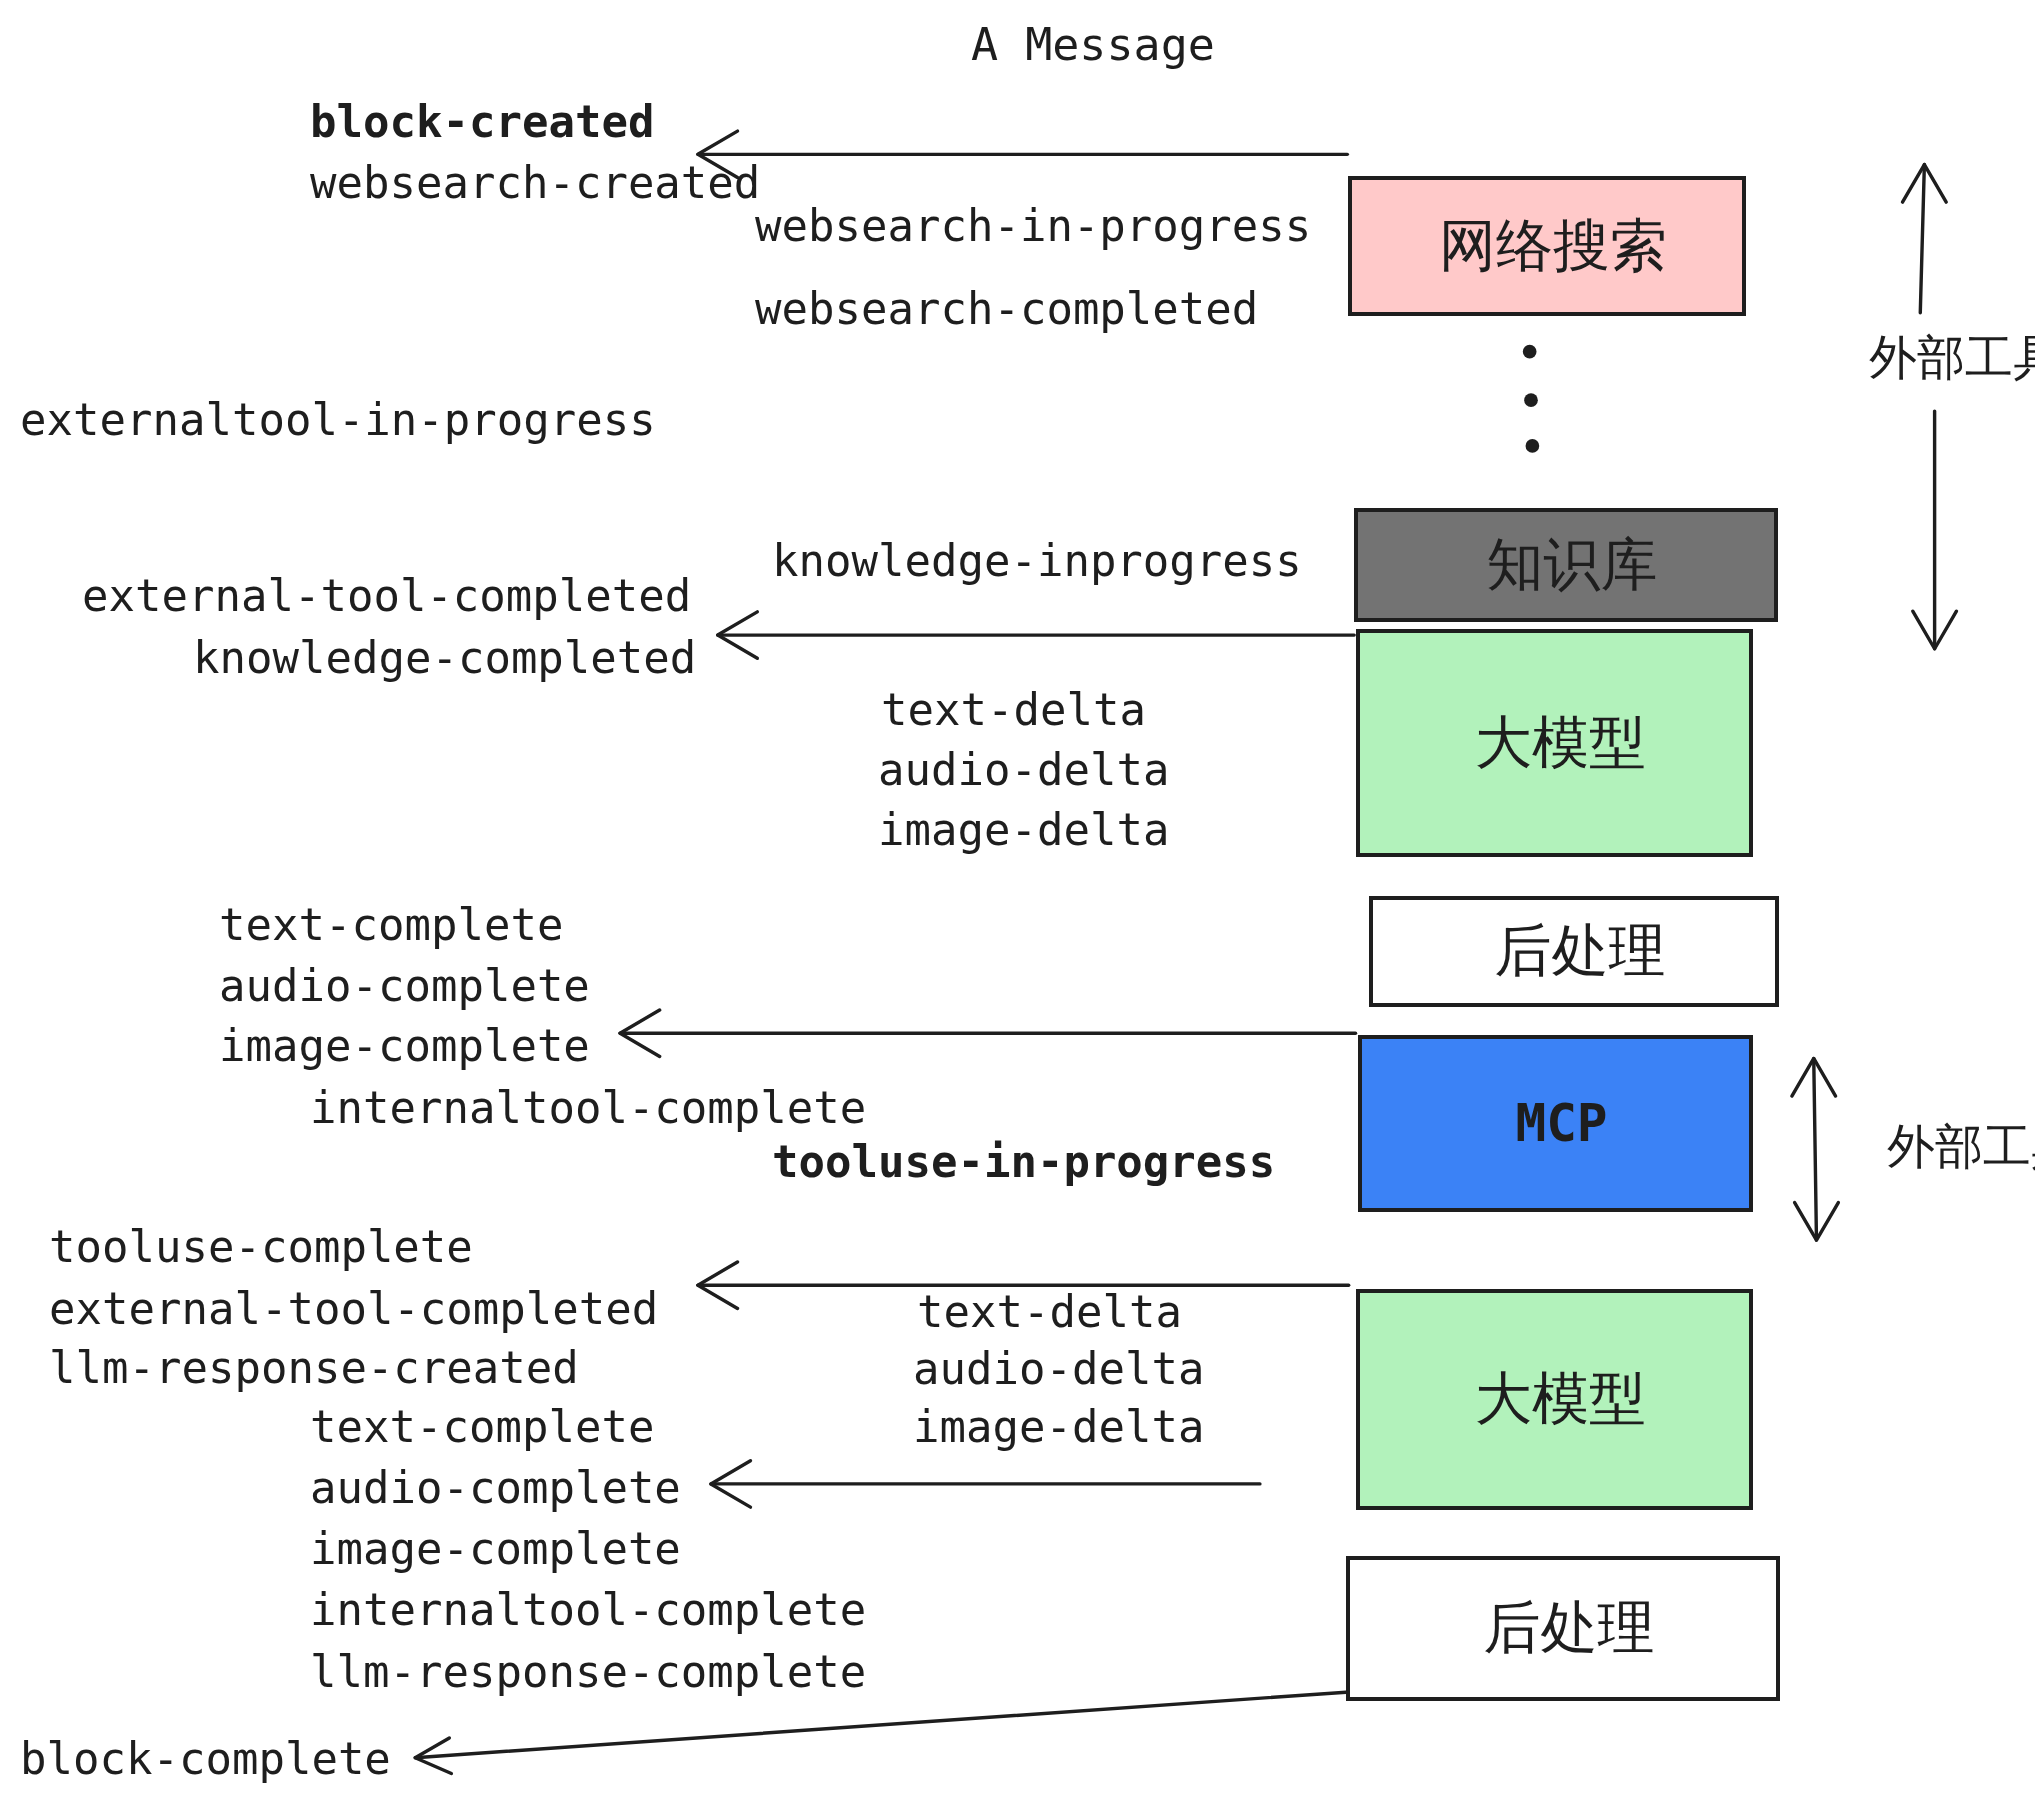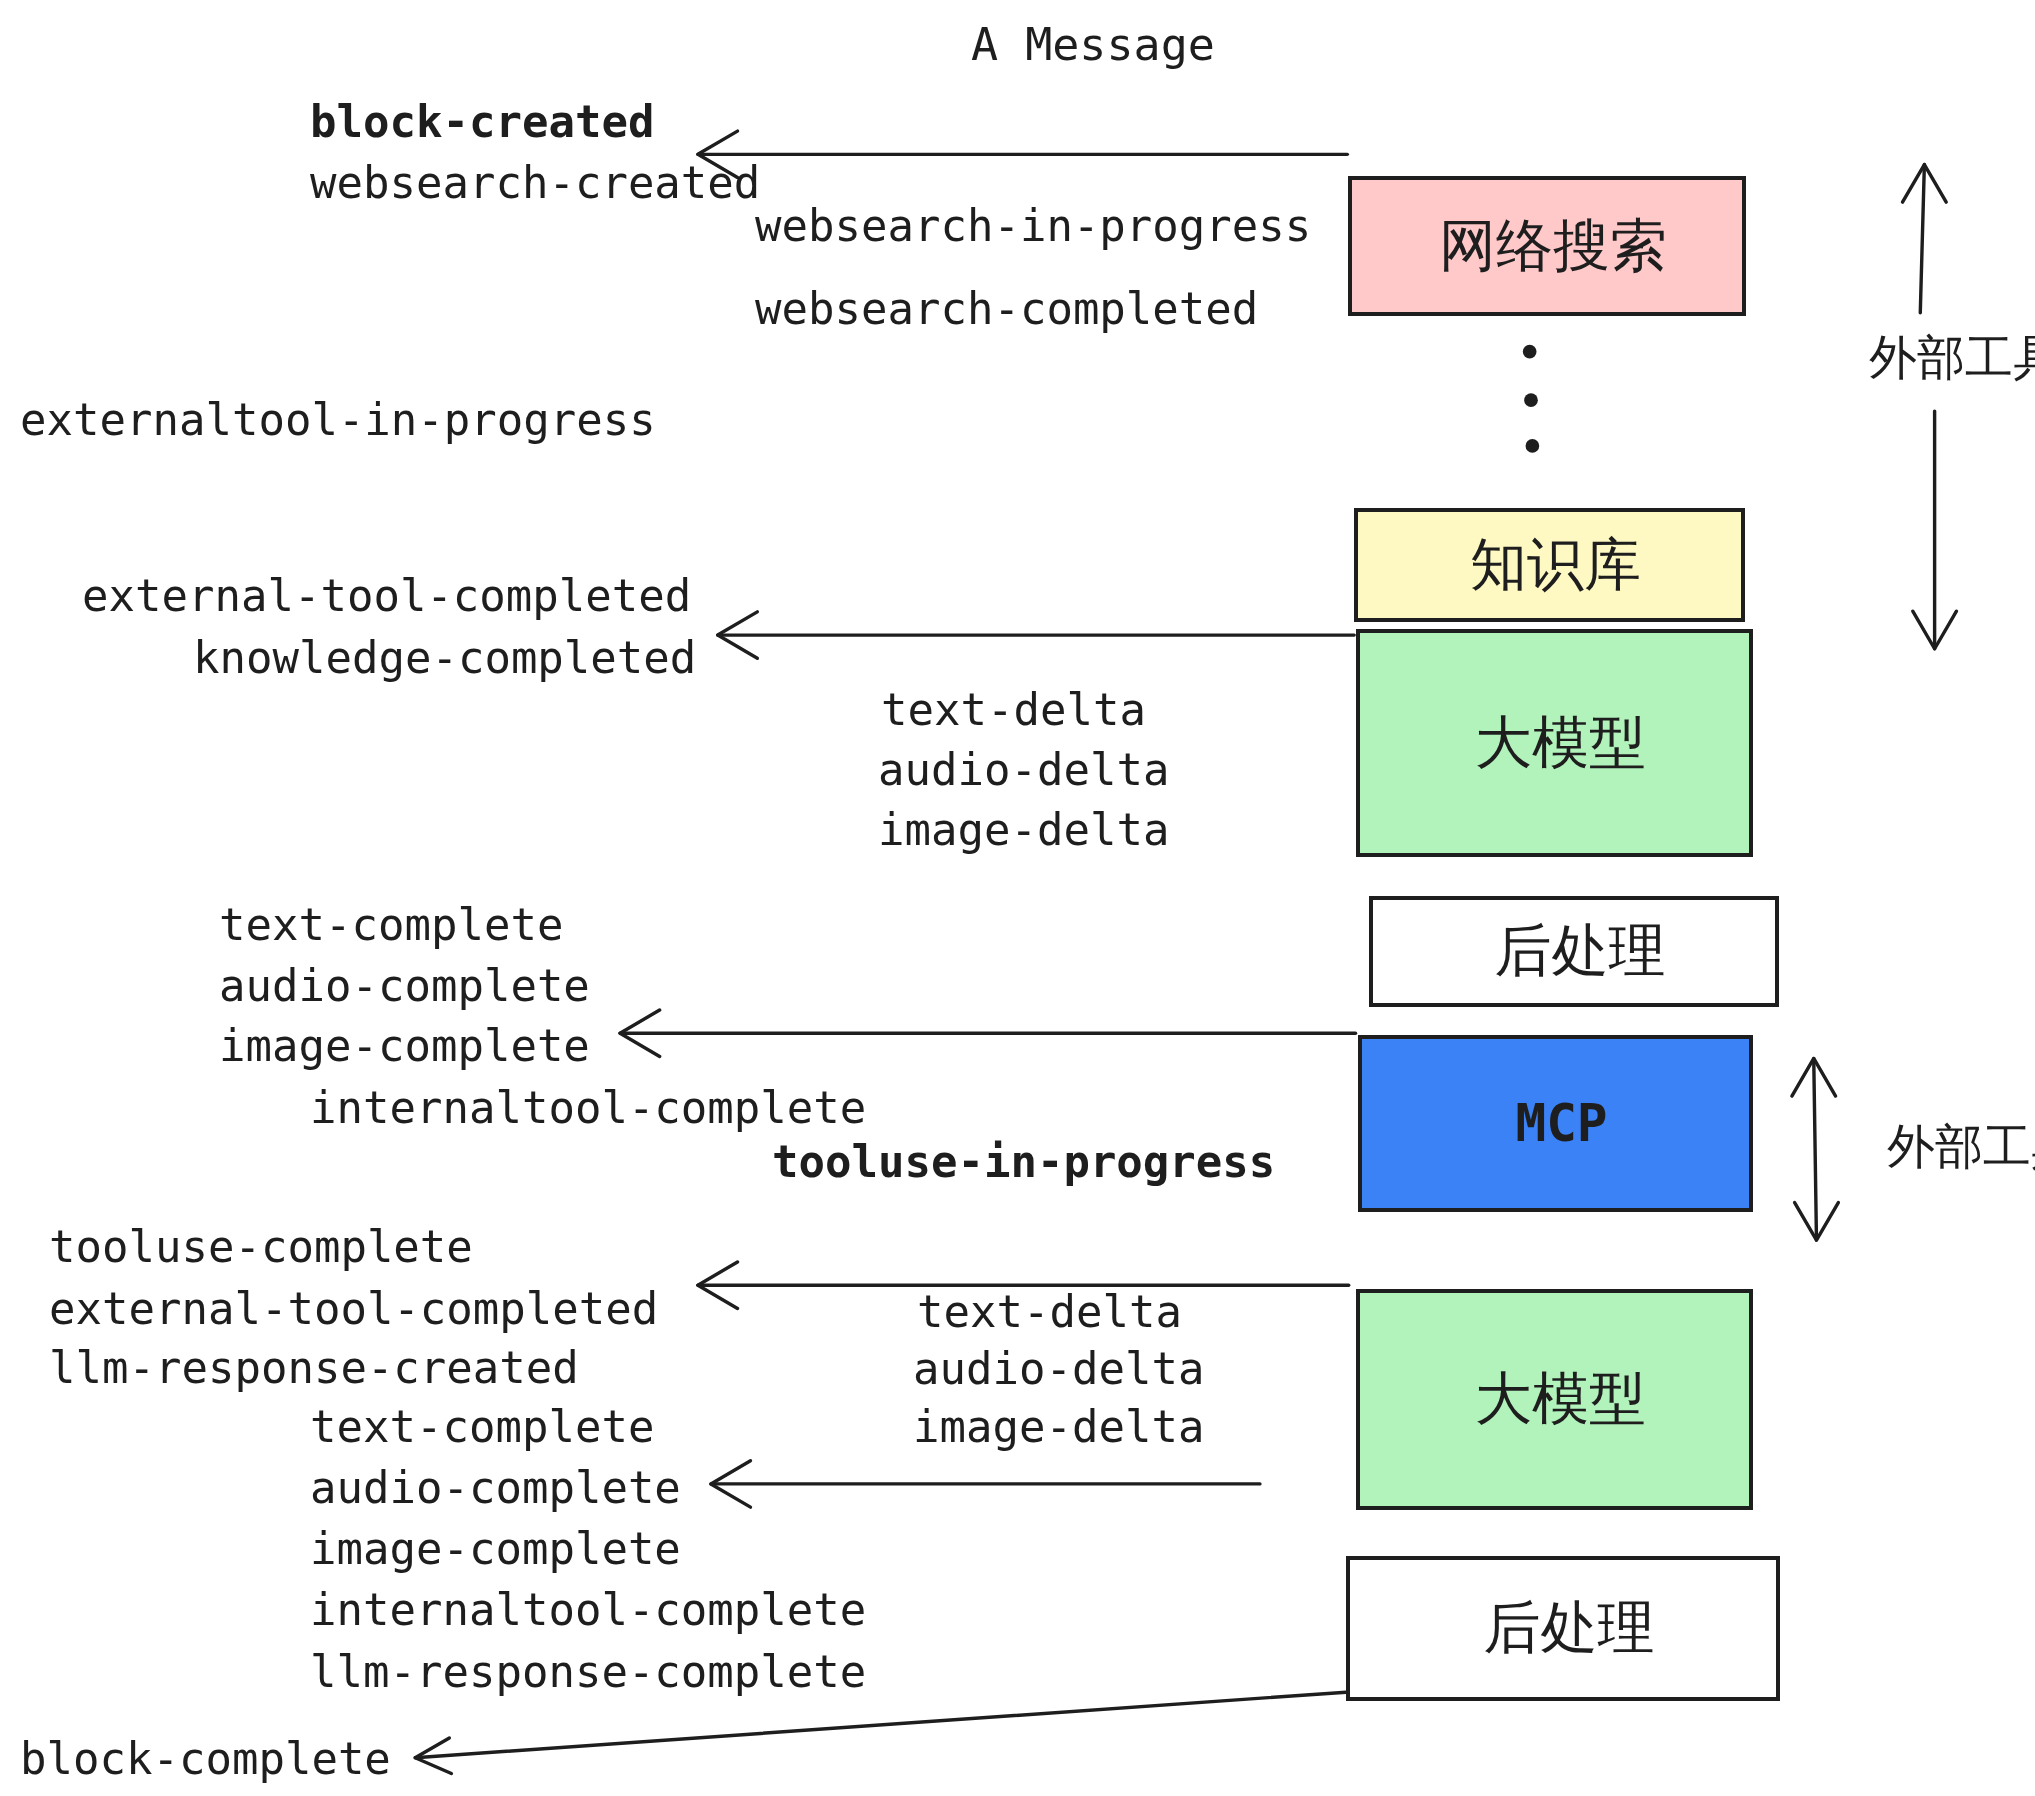--- a/index.html
+++ b/index.html
@@ -69,20 +69,21 @@
 
   <div class="title" style="left:971px;top:17px;">A Message</div>
 
   <div class="ev" style="left:310px;top:94px;font-weight:bold;">block-created</div>
   <div class="ev" style="left:310px;top:155px;">websearch-created</div>
   <div class="ev" style="left:755px;top:198px;">websearch-in-progress</div>
   <div class="ev" style="left:755px;top:281px;">websearch-completed</div>
   <div class="ev" style="left:20px;top:392px;">externaltool-in-progress</div>
   <div class="ev" style="left:82px;top:568px;">external-tool-completed</div>
   <div class="ev" style="left:193px;top:630px;">knowledge-completed</div>
+  <div class="ev" style="left:772px;top:533px;">knowledge-inprogress</div>
   <div class="ev" style="left:881px;top:682px;">text-delta</div>
   <div class="ev" style="left:878px;top:742px;">audio-delta</div>
   <div class="ev" style="left:878px;top:802px;">image-delta</div>
   <div class="ev" style="left:219px;top:897px;">text-complete</div>
   <div class="ev" style="left:219px;top:958px;">audio-complete</div>
   <div class="ev" style="left:219px;top:1018px;">image-complete</div>
   <div class="ev" style="left:310px;top:1080px;">internaltool-complete</div>
   <div class="ev" style="left:772px;top:1134px;font-weight:bold;">tooluse-in-progress</div>
   <div class="ev" style="left:49px;top:1219px;">tooluse-complete</div>
   <div class="ev" style="left:49px;top:1281px;">external-tool-completed</div>
@@ -93,21 +94,21 @@
   <div class="ev" style="left:310px;top:1582px;">internaltool-complete</div>
   <div class="ev" style="left:310px;top:1644px;">llm-response-complete</div>
   <div class="ev" style="left:20px;top:1731px;">block-complete</div>
   <div class="ev" style="left:917px;top:1284px;">text-delta</div>
   <div class="ev" style="left:913px;top:1341px;">audio-delta</div>
   <div class="ev" style="left:913px;top:1399px;">image-delta</div>
 
   <div class="box" style="left: 1348px; top: 176px; width: 398px; height: 140px; background: rgb(255, 201, 201);">
     <span>网络搜索</span>
   </div>
-  <div class="box" style="left: 1354px; top: 508px; width: 391px; height: 114px; background: #fef9c3;">
+  <div class="box" style="left: 1354px; top: 508px; width: 424px; height: 114px; background: #737373;">
     <span>知识库</span>
   </div>
   <div class="box" style="left: 1356px; top: 629px; width: 397px; height: 228px; background: rgb(178, 242, 187);">
     <span>大模型</span>
   </div>
   <div class="box" style="left: 1369px; top: 896px; width: 410px; height: 111px; background: rgb(255, 255, 255);">
     <span>后处理</span>
   </div>
   <div class="box mono" style="left: 1358px; top: 1035px; width: 395px; height: 177px; background: #3b82f6;">
     <span>MCP</span>

